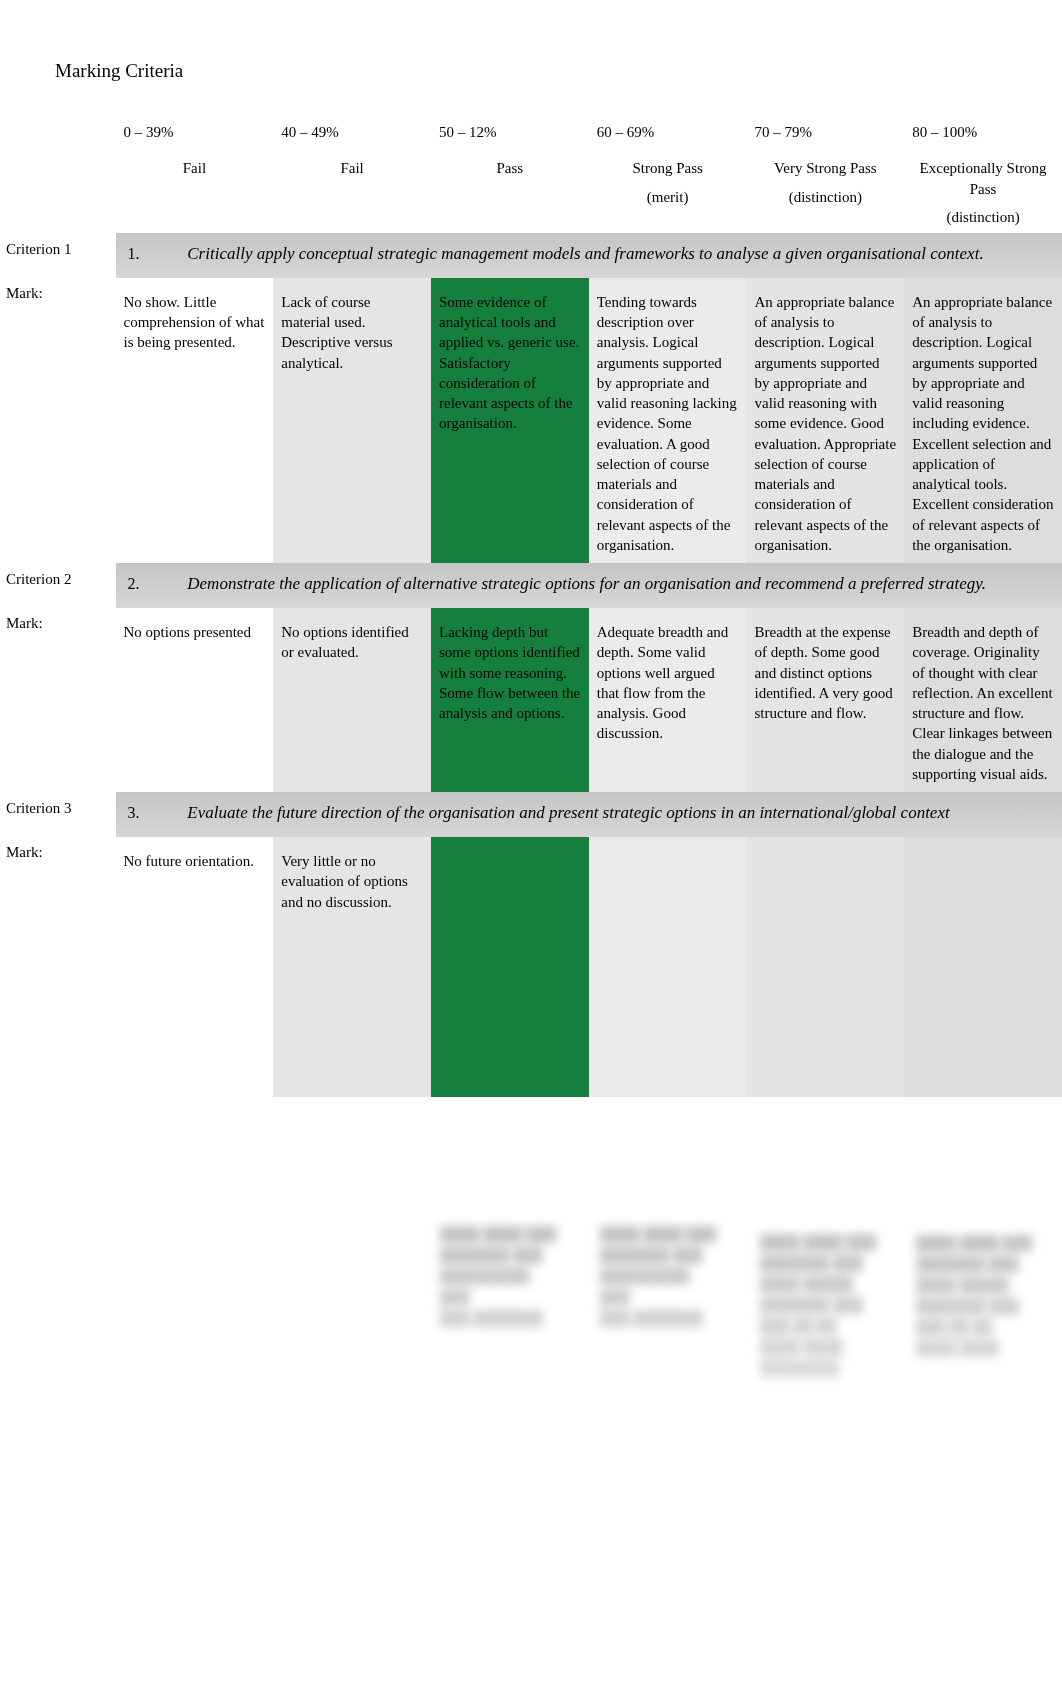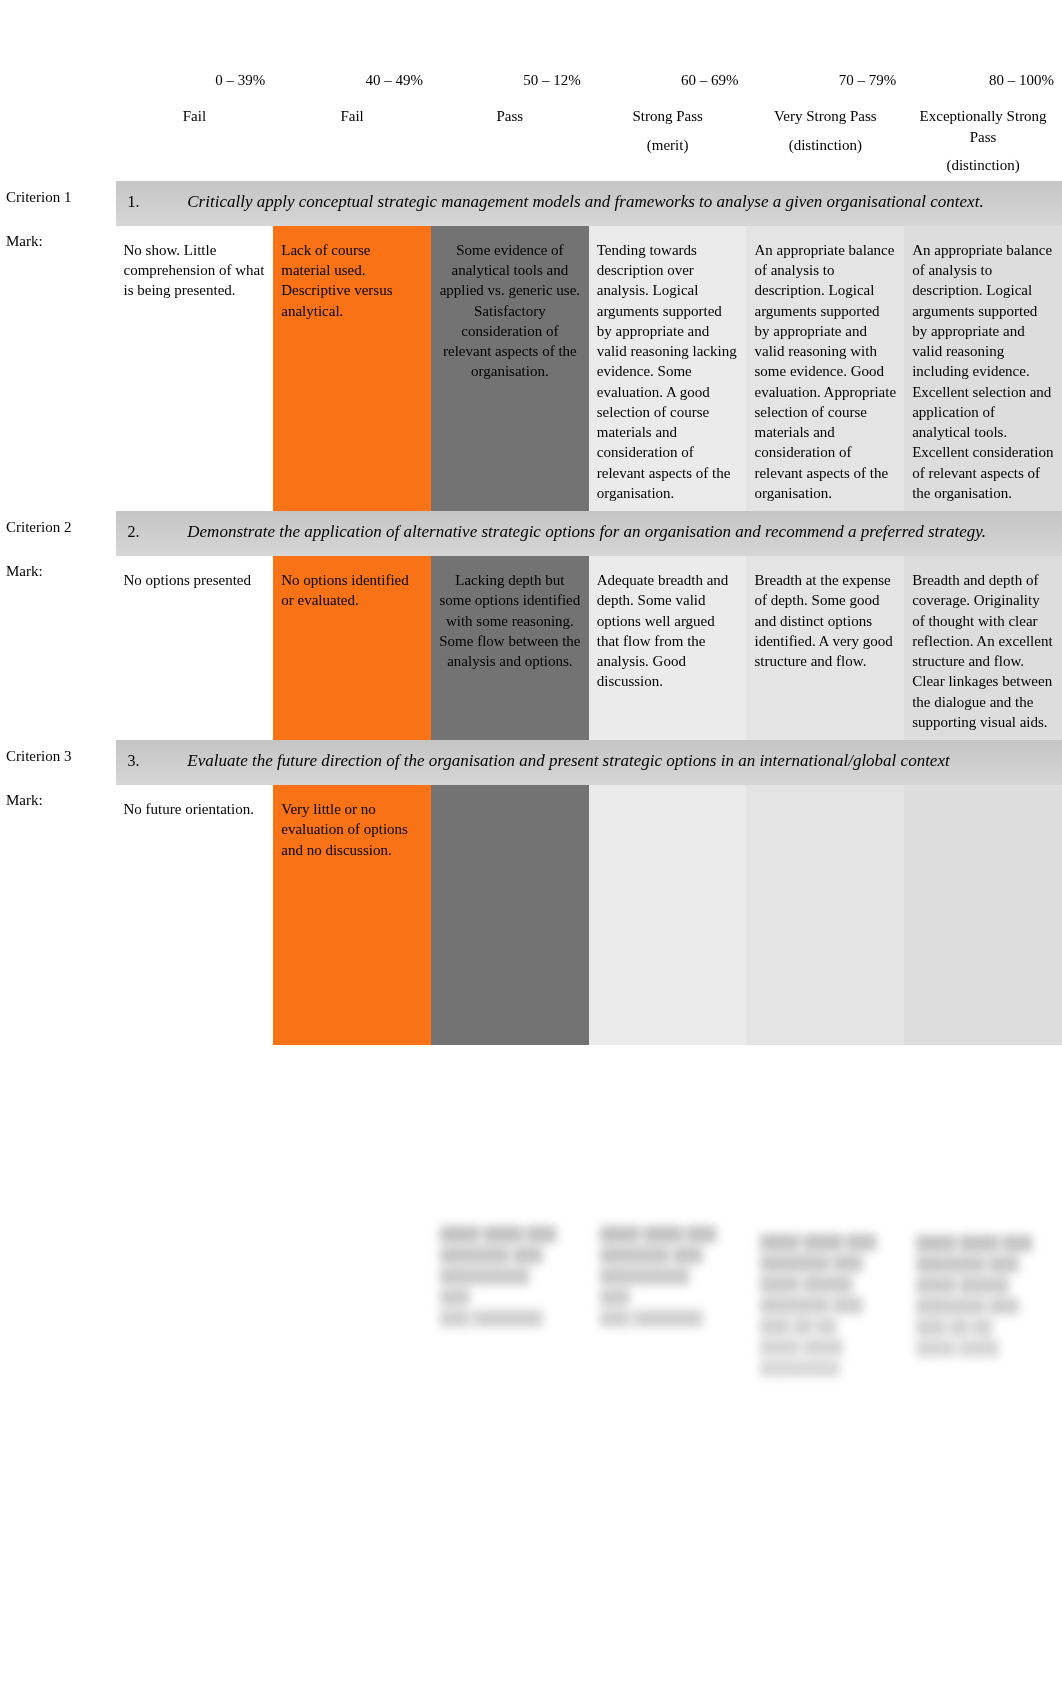--- a/index.html
+++ b/index.html
@@ -29,21 +29,21 @@
   }
   col.label-col { width: 115px; }
   col.band-col  { width: 157px; }
   td {
     vertical-align: top;
     padding: 6px 8px 6px 8px;
     font-size: 15px;
     line-height: 1.35;
   }
   tr.header-row td {
-    text-align: right;
+    text-align: left;
     padding-top: 10px;
     padding-bottom: 10px;
   }
   tr.header-grades td {
     text-align: center;
     padding-bottom: 6px;
   }
   tr.header-grades td.stack span { display:block; }
   .criterion-label {
     font-size: 15px;
@@ -65,22 +65,22 @@
   }
   .crit-text {
     font-size: 17px;
     white-space: normal;
     font-style: italic;
   }
   tr.descriptors td {
     padding-top: 14px;
     padding-bottom: 8px;
   }
-  tr.descriptors td:nth-child(2) { background: #f97316; }
-  tr.descriptors td:nth-child(3) { background: #737373; text-align: center; }
+  tr.descriptors td:nth-child(2) { background: #e5e5e5; }
+  tr.descriptors td:nth-child(3) { background: #15803d; }
   tr.descriptors td:nth-child(4) { background: #ebebeb; }
   tr.descriptors td:nth-child(5) { background: #e4e4e4; }
   tr.descriptors td:nth-child(6) { background: #dddddd; }
   tr.descriptors td:nth-child(7) { background: #d6d6d6; }
 
   
   .fade-overlay {
     position: absolute;
     left: 115px;
     right: 0;
@@ -101,20 +101,21 @@
     line-height: 1.5;
     white-space: pre;
     pointer-events:none;
   }
 </style>
 </head>
 <body>
 
 <div class="page">
 
+  <div class="title">Marking Criteria</div>
 
   <table class="rubric">
     <colgroup>
       <col class="label-col">
       <col class="band-col">
         <col class="band-col">
         <col class="band-col">
       <col class="band-col">
         <col class="band-col">
         <col class="band-col">

